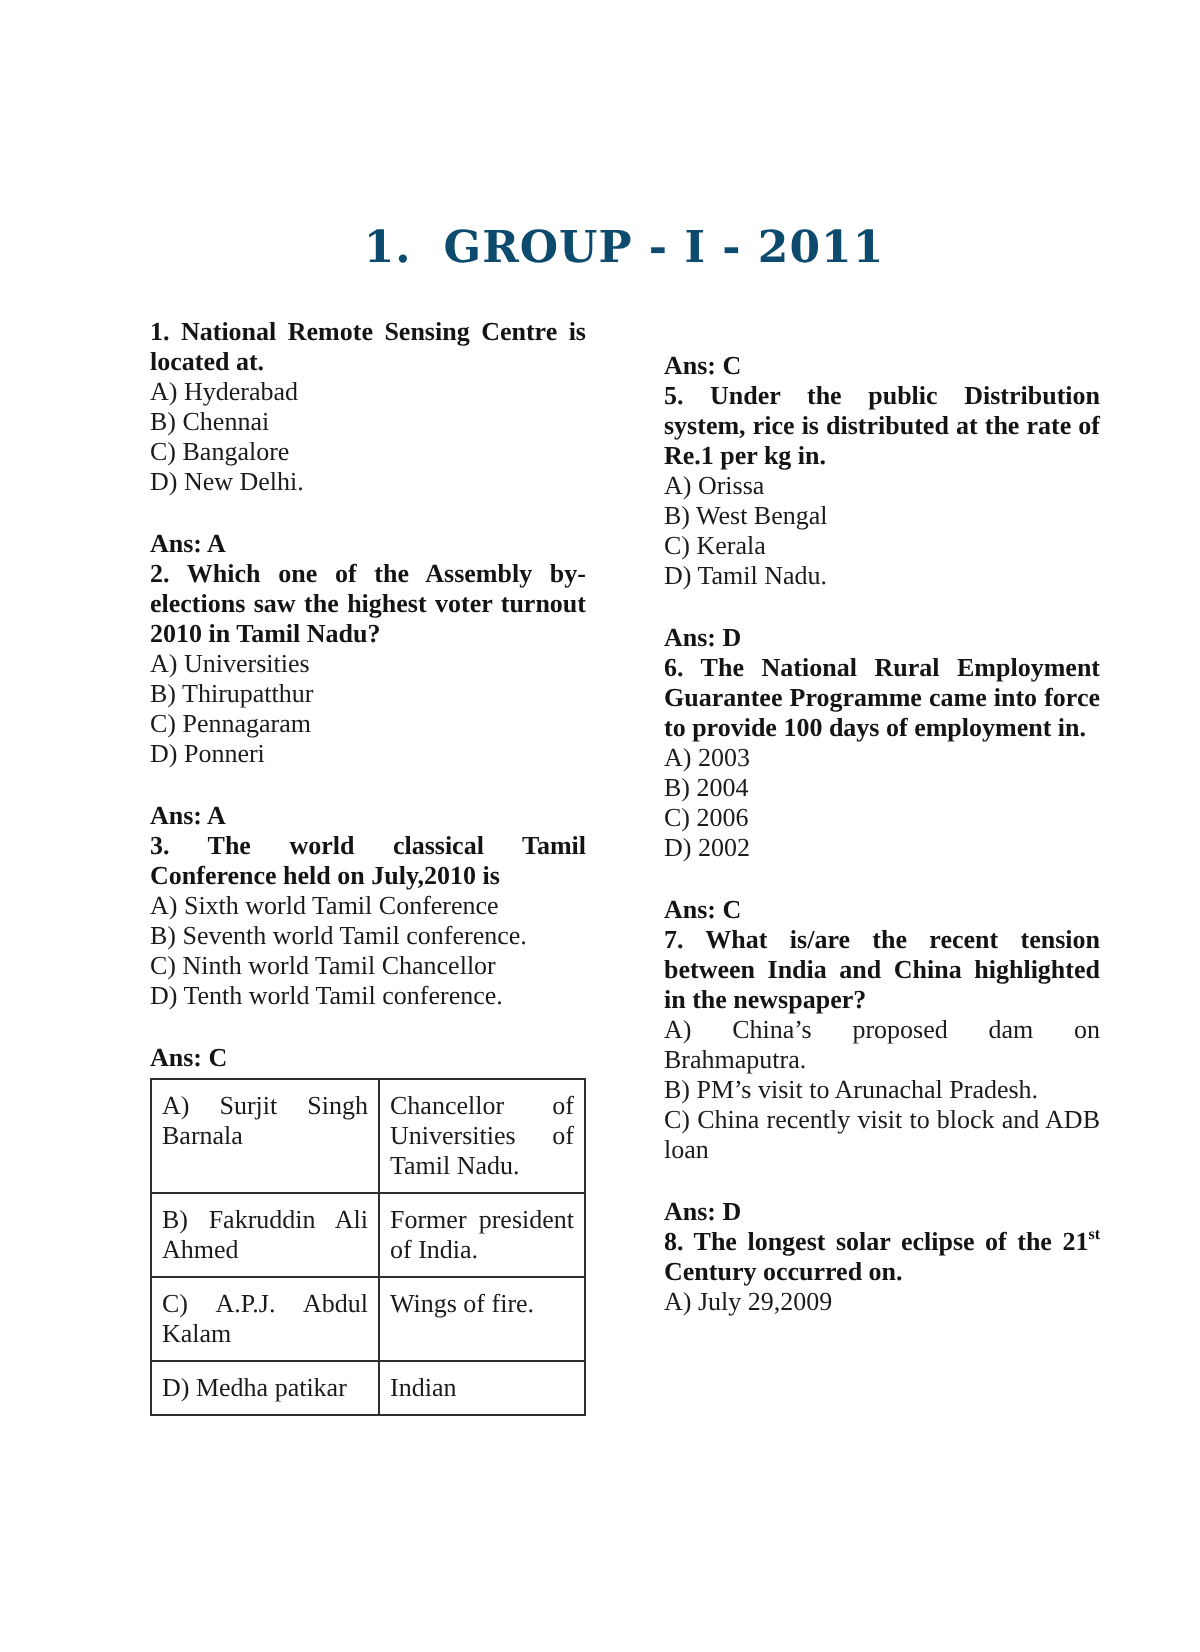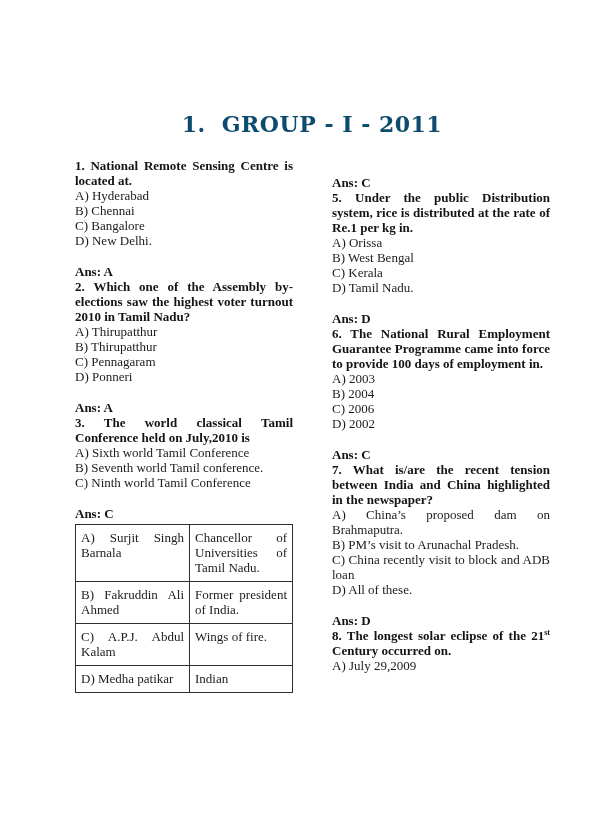--- a/index.html
+++ b/index.html
@@ -111,31 +111,32 @@
 
       <div class="q-title">1. National Remote Sensing Centre is located at.</div>
       <div class="option">A) Hyderabad</div>
       <div class="option">B) Chennai</div>
       <div class="option">C) Bangalore</div>
       <div class="option">D) New Delhi.</div>
       <div class="gap"></div>
       <div class="ans">Ans: A</div>
 
       <div class="q-title">2. Which one of the Assembly by-elections saw the highest voter turnout 2010 in Tamil Nadu?</div>
-      <div class="option">A) Thirupatthur</div>
+      <div class="option">A) Universities</div>
       <div class="option">B) Thirupatthur</div>
       <div class="option">C) Pennagaram</div>
       <div class="option">D) Ponneri</div>
       <div class="gap"></div>
       <div class="ans">Ans: A</div>
 
       <div class="q-title">3. The world classical Tamil Conference held on July,2010 is</div>
       <div class="option">A) Sixth world Tamil Conference</div>
       <div class="option">B) Seventh world Tamil conference.</div>
-      <div class="option">C) Ninth world Tamil Conference</div>
+      <div class="option">C) Ninth world Tamil Chancellor</div>
+      <div class="option">D) Tenth world Tamil conference.</div>
       <div class="gap"></div>
       <div class="ans">Ans: C</div>
 
       <table class="match-table">
         <tbody>
             <tr>
           <td class="c1">A) Surjit Singh Barnala</td>
           <td>Chancellor of Universities of Tamil Nadu.</td>
         </tr>
         <tr>
@@ -173,21 +174,20 @@
       <div class="option">B) 2004</div>
       <div class="option">C) 2006</div>
       <div class="option">D) 2002</div>
       <div class="gap"></div>
       <div class="ans">Ans: C</div>
 
       <div class="q-title">7. What is/are the recent tension between India and China highlighted in the newspaper?</div>
       <div class="option">A) China’s proposed dam on Brahmaputra.</div>
       <div class="option">B) PM’s visit to Arunachal Pradesh.</div>
       <div class="option">C) China recently visit to block and ADB loan</div>
-      <div class="option">D) All of these.</div>
       <div class="gap"></div>
       <div class="ans">Ans: D</div>
 
       <div class="q-title">
         <span>8. The longest solar eclipse of the 21</span><sup>st</sup><span> Century occurred on.</span>
       </div>
       <div class="option">A) July 29,2009</div>
 
     </div>
   </div>

